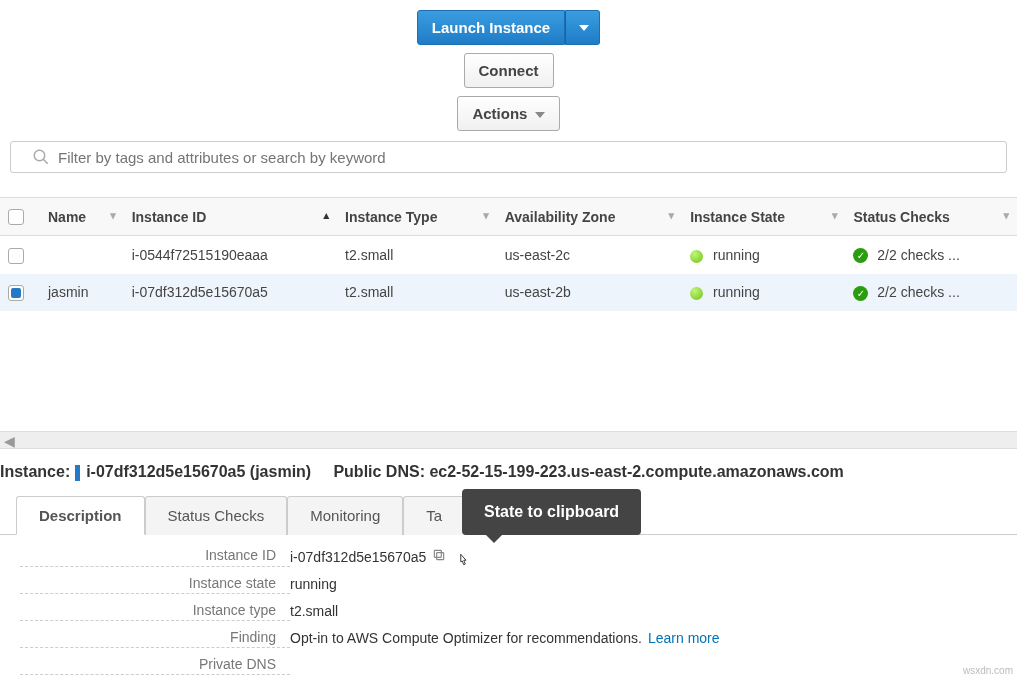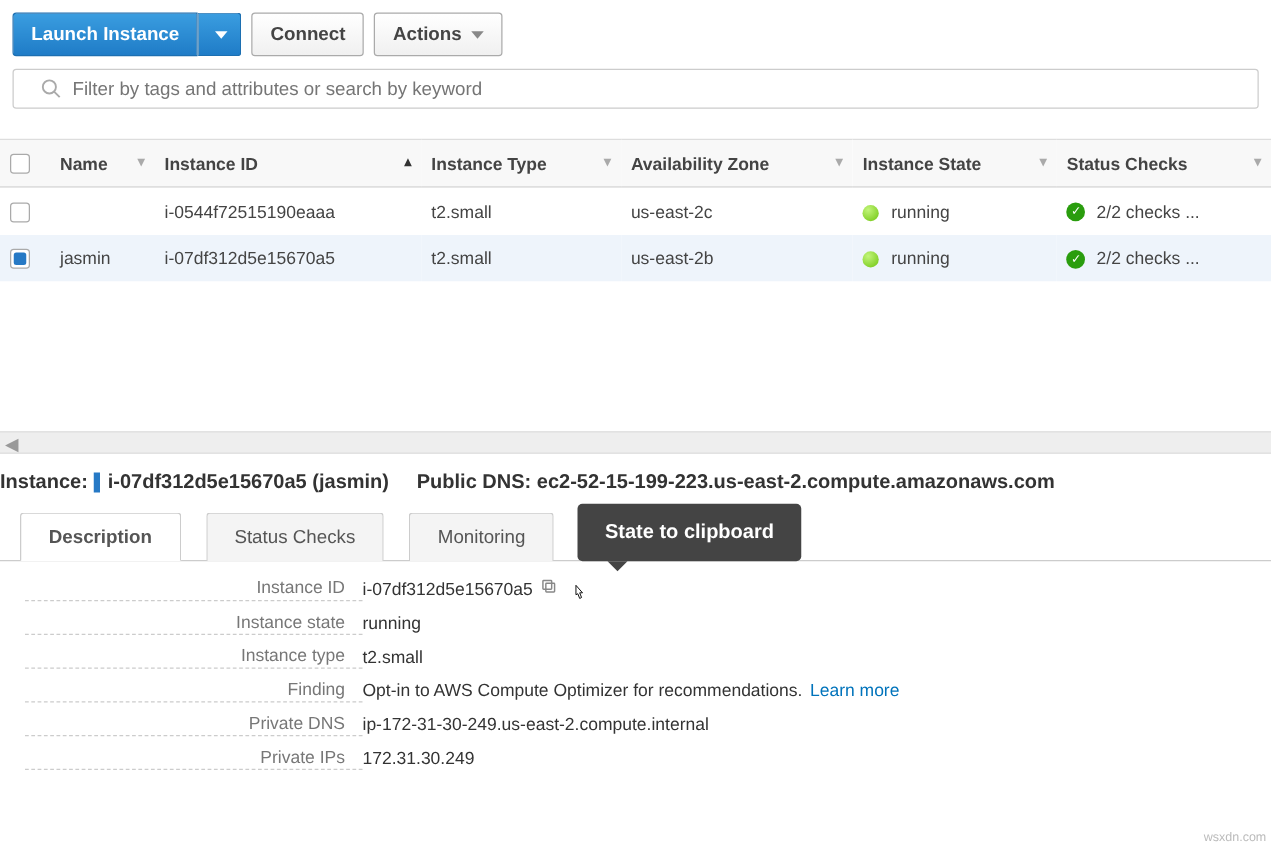--- a/index.html
+++ b/index.html
@@ -7,20 +7,21 @@
       font-family: "Helvetica Neue", Helvetica, Arial, sans-serif;
       font-size: 14px;
       color: #333;
       background: #fff;
     }
     .toolbar {
       padding: 10px;
       display: flex;
       gap: 8px;
       align-items: center;
+      flex-direction: column;
     }
     .btn {
       border: 1px solid #aaa;
       border-radius: 3px;
       padding: 8px 14px;
       background: linear-gradient(#fff, #f0f0f0);
       cursor: pointer;
       font-size: 15px;
       font-weight: bold;
       color: #444;
@@ -162,21 +163,21 @@
       display: inline-block;
       width: 5px; height: 16px;
       background: #2679c5;
       vertical-align: middle;
       margin-right: 2px;
     }
     .tabs {
       display: flex;
       border-bottom: 1px solid #ccc;
       padding: 0 16px;
-      gap: 20px;
+      gap: 0;
       position: relative;
     }
     .tab {
       border: 1px solid #ccc;
       border-bottom: none;
       background: #f4f4f4;
       padding: 10px 22px;
       color: #555;
       font-size: 15px;
       border-radius: 3px 3px 0 0;
@@ -382,21 +383,20 @@
   </div>
   <div class="detail-row">
     <div class="detail-label">Finding</div>
     <div class="detail-value">
       <span>Opt-in to AWS Compute Optimizer for recommendations. </span>
       <span class="link">Learn more</span>
     </div>
   </div>
   <div class="detail-row">
     <div class="detail-label">Private DNS</div>
-    <div class="detail-value">ip-172-31-30-249.us-east-2.compute.internal</div>
   </div>
   <div class="detail-row">
     <div class="detail-label">Private IPs</div>
     <div class="detail-value">172.31.30.249</div>
   </div>
 </div>
 
 <div class="footer-watermark">wsxdn.com</div>
 
 </body></html>

